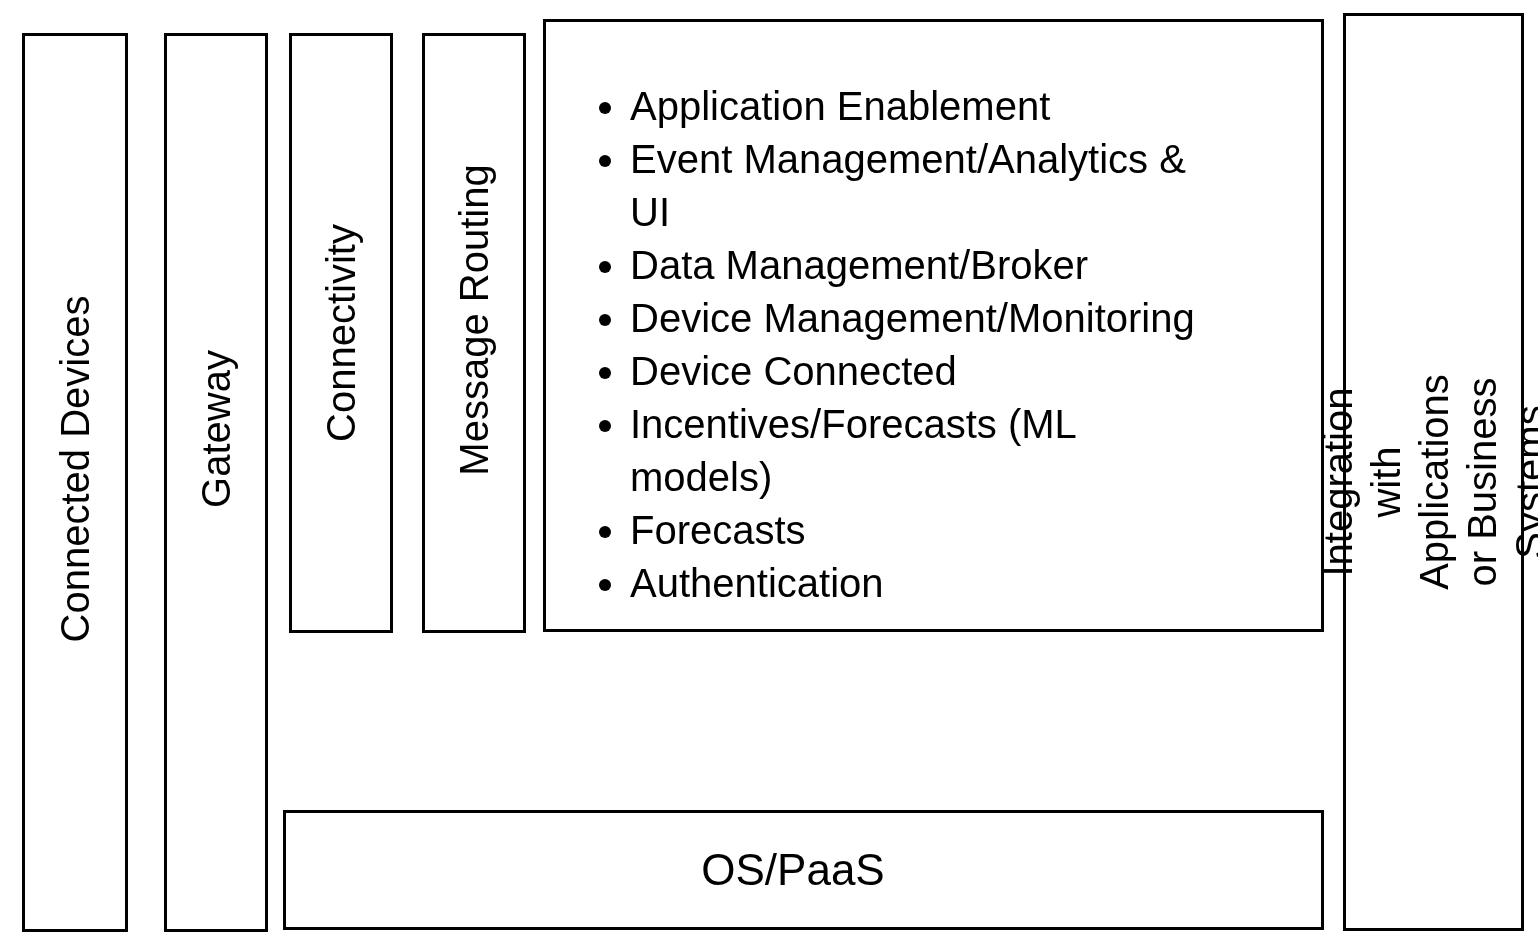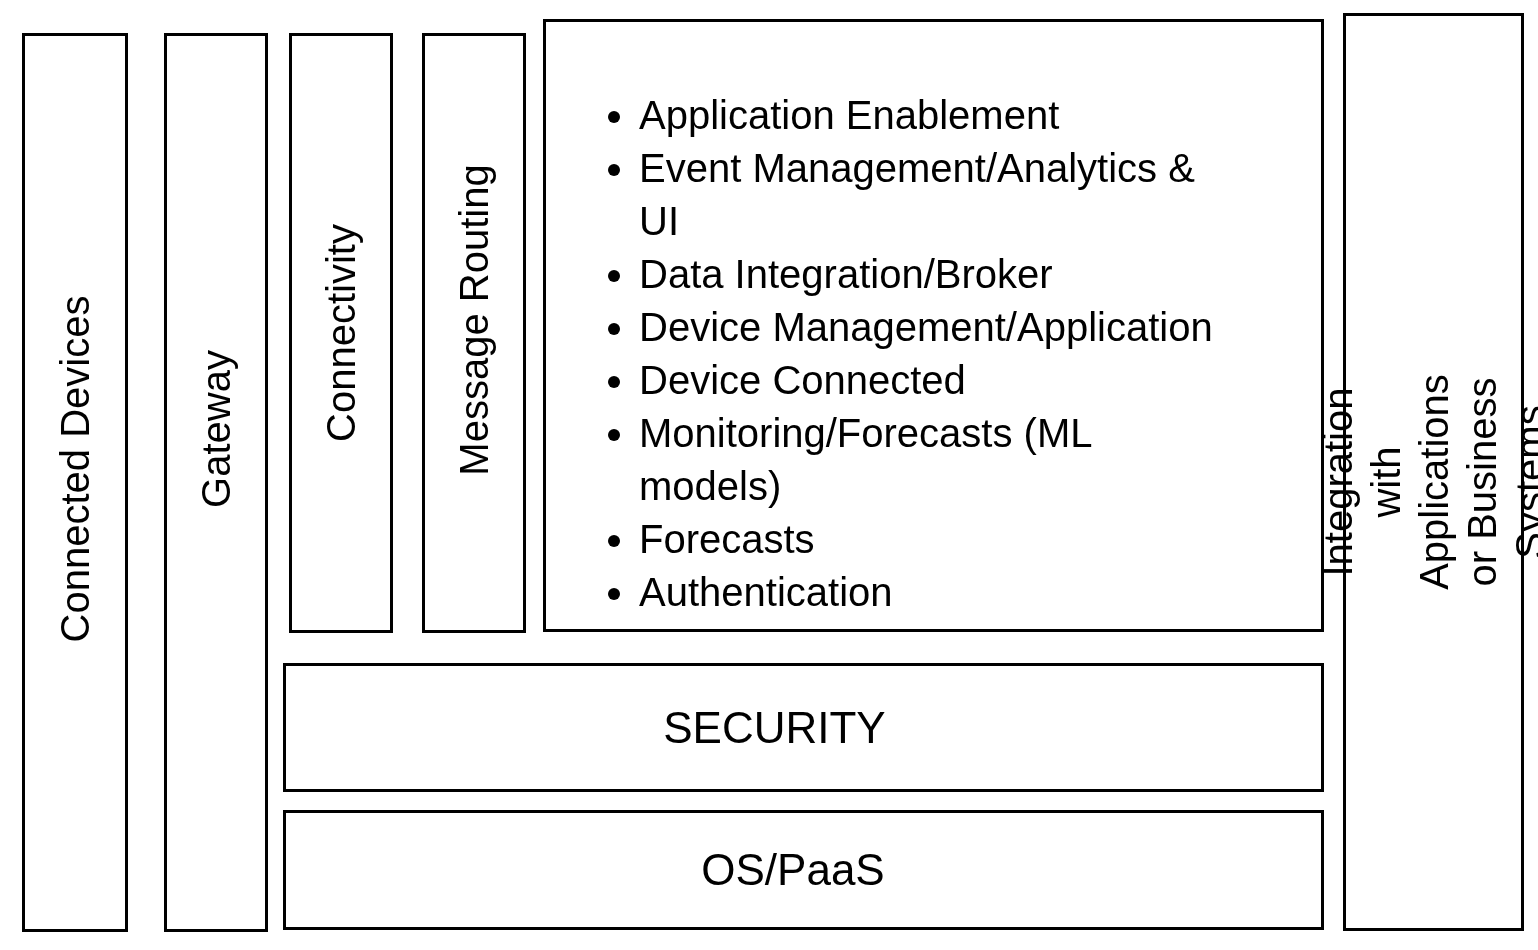--- a/index.html
+++ b/index.html
@@ -42,21 +42,21 @@
     transform: rotate(-90deg) translateX(-10px);
   }
   
   .col-connected { left: 22px;  top: 33px; width: 106px; height: 899px; }
   .col-gateway   { left: 164px; top: 33px; width: 104px; height: 899px; }
   .col-connectivity { left: 289px; top: 33px; width: 104px; height: 600px; }
   .col-routing   { left: 422px; top: 33px; width: 104px; height: 600px; }
   
   .platform-box  { left: 543px; top: 19px; width: 781px; height: 613px; }
   .platform-box ul {
-    margin: 9px;
+    margin: 0;
     padding: 58px 16px 0 84px;
     font-size: 40px;
     line-height: 53px;
     list-style: disc;
   }
   .platform-box li {
     white-space: pre-line;
   }
   
   .security-box { left: 283px; top: 663px; width: 1041px; height: 129px; padding-right: 58px; }
@@ -84,33 +84,30 @@
 
   <div class="box flexc col-routing">
     <span class="vlabel shift13">Message Routing</span>
   </div>
 
   <div class="box platform-box">
     <ul>
         <li>Application Enablement</li>
         <li>Event Management/Analytics &amp;
 UI</li>
-        <li>Data Integration/Broker</li>
-        <li>Device Management/Application</li>
+        <li>Data Management/Broker</li>
+        <li>Device Management/Monitoring</li>
         <li>Device Connected</li>
-        <li>Monitoring/Forecasts (ML
+        <li>Incentives/Forecasts (ML
 models)</li>
         <li>Forecasts</li>
         <li>Authentication</li>
       </ul>
   </div>
 
-  <div class="box flexc security-box">
-    <span class="layer-label">SECURITY</span>
-  </div>
 
   <div class="box flexc ospaas-box">
     <span class="layer-label">OS/PaaS</span>
   </div>
 
   <div class="box flexc integration-box">
     <span class="vlabel two-line">Integration with Applications
 or Business Systems</span>
   </div>
 

